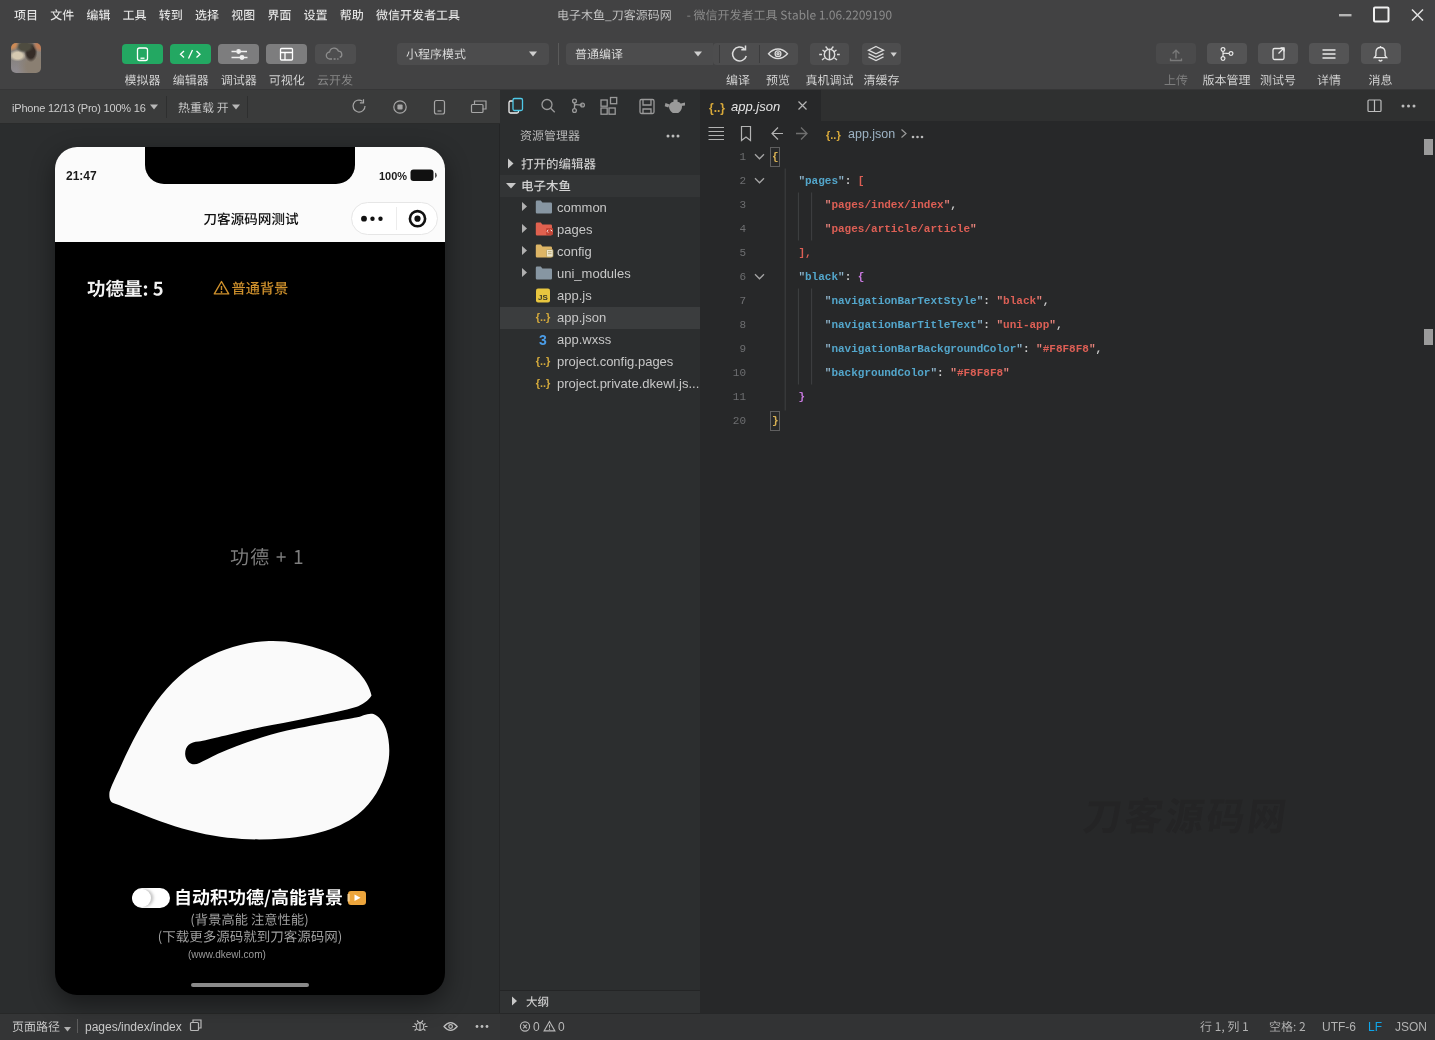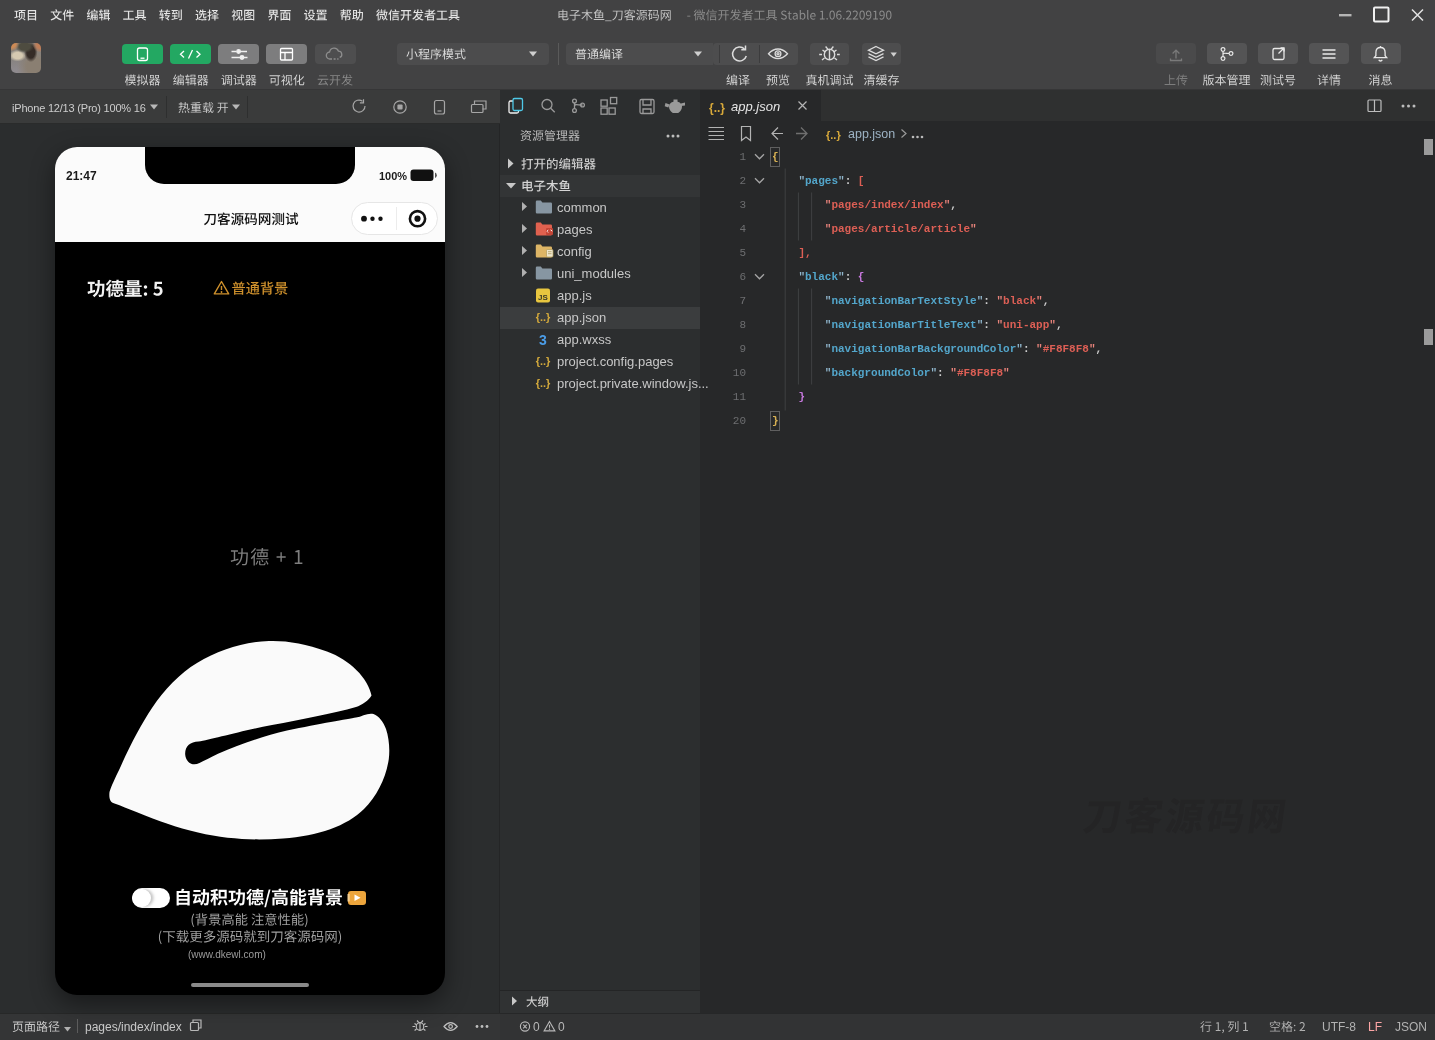--- a/index.html
+++ b/index.html
@@ -78,26 +78,26 @@
 <div class="abs" style="left:500px;top:174.5px;width:200px;height:22px;background:#333536"></div>
 <div class="abs" style="left:500px;top:306.5px;width:200px;height:22px;background:#3b3d3e"></div>
 <div class="treetxt" style="top:196.5px">common</div>
 <div class="treetxt" style="top:218.5px">pages</div>
 <div class="treetxt" style="top:240.5px">config</div>
 <div class="treetxt" style="top:262.5px">uni_modules</div>
 <div class="treetxt" style="top:284.5px">app.js</div>
 <div class="treetxt" style="top:306.5px">app.json</div>
 <div class="treetxt" style="top:328.5px">app.wxss</div>
 <div class="treetxt" style="top:350.5px">project.config.pages</div>
-<div class="treetxt" style="top:372.5px">project.private.window.js...</div>
+<div class="treetxt" style="top:372.5px">project.private.dkewl.js...</div>
 <div class="abs" style="left:500px;top:990px;width:200px;height:23px;background:#303233;border-top:1px solid #242526"></div>
 <div class="abs" style="left:533px;top:1020px;font-size:12px;color:#b8b8b8">0</div>
 <div class="abs" style="left:558px;top:1020px;font-size:12px;color:#b8b8b8">0</div>
-<div class="abs" style="left:1322px;top:1020px;font-size:12px;color:#b2b2b2">UTF-8</div>
-<div class="abs" style="left:1368px;top:1020px;font-size:12px;color:#fca5a5">LF</div>
+<div class="abs" style="left:1322px;top:1020px;font-size:12px;color:#b2b2b2">UTF-6</div>
+<div class="abs" style="left:1368px;top:1020px;font-size:12px;color:#0ea5e9">LF</div>
 <div class="abs" style="left:1395px;top:1020px;font-size:12px;color:#b2b2b2">JSON</div>
 <div class="abs" style="left:731px;top:98.5px;font-size:13px;font-style:italic;color:#e6e6e6">app.json</div>
 <div class="abs" style="left:848px;top:127px;font-size:12.5px;color:#9db3c4">app.json</div>
 <div class="lnum" style="top:144.5px">1</div>
 <div class="lnum" style="top:168.5px">2</div>
 <div class="lnum" style="top:192.5px">3</div>
 <div class="lnum" style="top:216.5px">4</div>
 <div class="lnum" style="top:240.5px">5</div>
 <div class="lnum" style="top:264.5px">6</div>
 <div class="lnum" style="top:288.5px">7</div>

